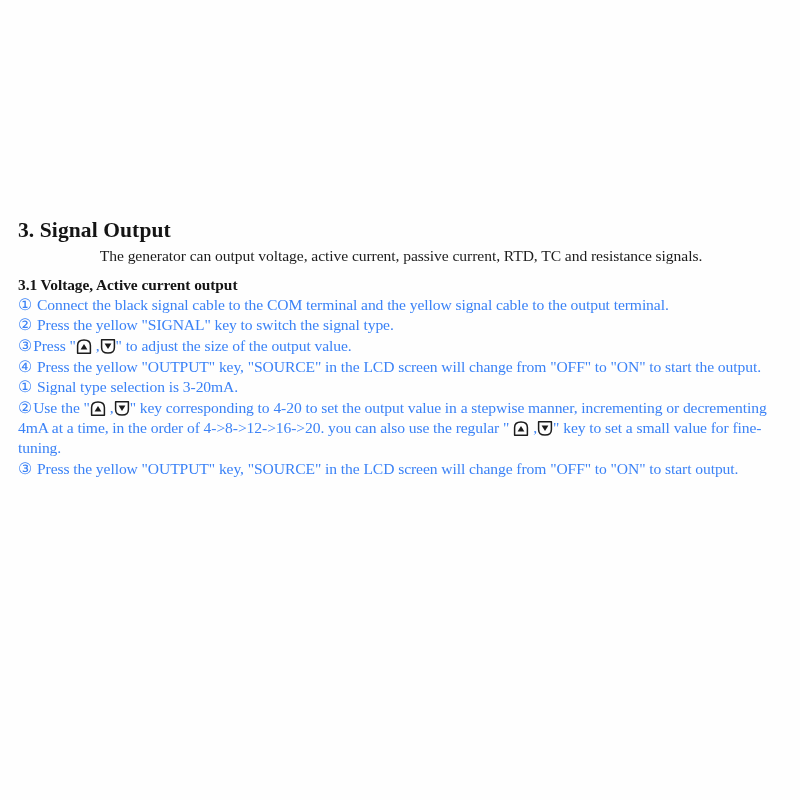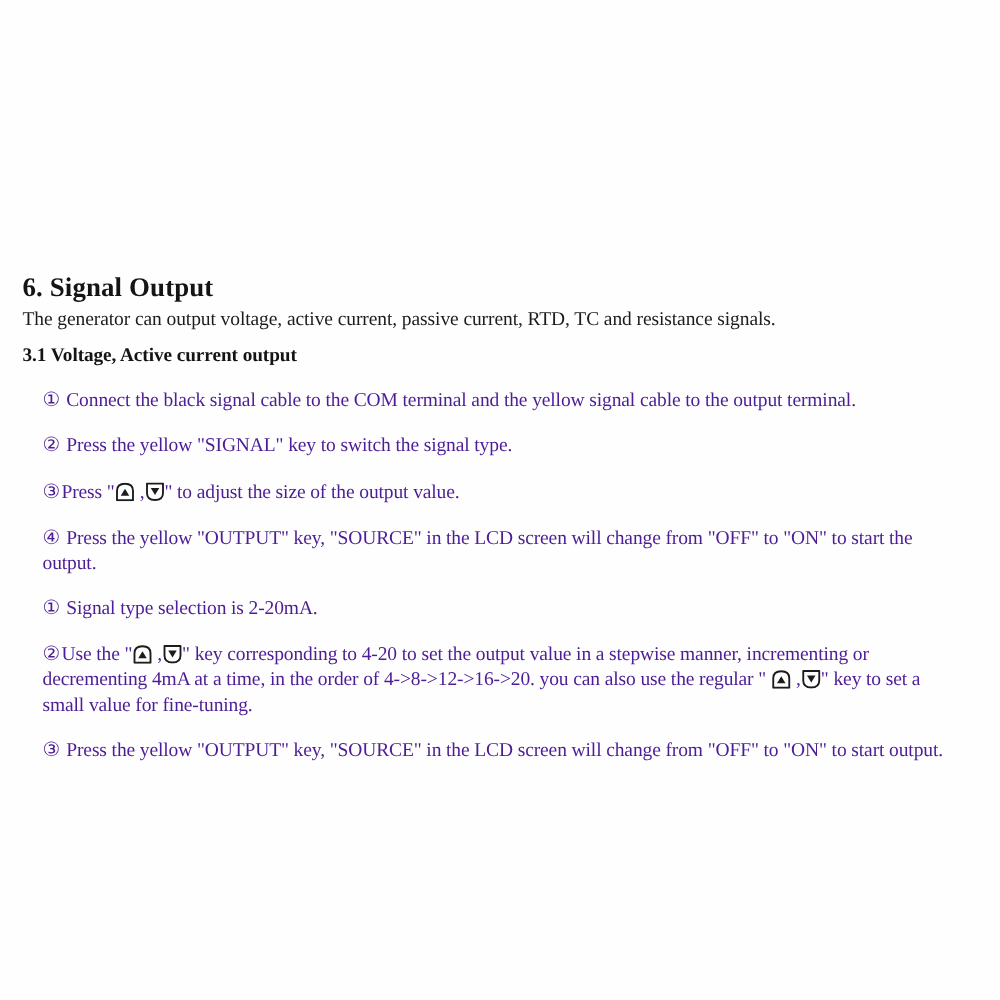--- a/index.html
+++ b/index.html
@@ -50,31 +50,31 @@
     color: #141414;
   }
 
   
   .para {
     font-size: 15.6px;
     line-height: 1.30;
     margin: 0;
     letter-spacing: -0.07px;
     color: #1c1c1c;
-    text-align: left;
+    text-align: center;
   }
   .para.intro {
     margin-top: 1px;
   }
   .list-item {
     font-size: 15.6px;
     line-height: 1.30;
-    margin: 16px;
+    margin: 0;
     letter-spacing: -0.09px;
-    color: #4c1d95;
+    color: #3b82f6;
   }
 
   .cnum {
     font-size: 15.8px;
     letter-spacing: 0;
     padding-right: 1px;
   }
 
   
   .keyglyph {
@@ -97,21 +97,21 @@
 
   
   .content { text-rendering: optimizeLegibility; }
 </style>
 </head>
 <body>
 
 <div class="page">
   <div class="content">
 
-    <h1 class="h-section">6. Signal Output</h1>
+    <h1 class="h-section">3. Signal Output</h1>
 
     <p class="para intro">The generator can output voltage, active current, passive current, RTD, TC and resistance signals.</p>
 
     <h2 class="h-sub">3.1 Voltage, Active current output</h2>
 
     <p class="list-item">
       <span class="cnum">①</span>
       <span>Connect the black signal cable to the COM terminal and the yellow signal cable to the output terminal.</span>
     </p>
 
@@ -132,21 +132,21 @@
 
     <p class="list-item">
       <span class="cnum">④</span>
       <span>Press the yellow "OUTPUT" key, "SOURCE" in the LCD screen will change from "OFF" to "ON" to start the output.</span>
     </p>
 
 
 
     <p class="list-item">
       <span class="cnum">①</span>
-      <span>Signal type selection is 2-20mA.</span>
+      <span>Signal type selection is 3-20mA.</span>
     </p>
 
     <p class="list-item">
       <span class="cnum">②</span><span>Use the "</span><span class="keyglyph"><svg viewBox="0 0 16 15" aria-hidden="true">
             <path d="M1.6 14.2 L1.6 6.6 Q1.6 1.0 8 1.0 Q14.4 1.0 14.4 6.6 L14.4 14.2 Z" fill="none" stroke="#1c1c1c" stroke-width="1.5" stroke-linejoin="round"></path>
             <path d="M8 5.0 L11.4 10.6 L4.6 10.6 Z" fill="#1c1c1c"></path>
           </svg></span><span class="keysep"></span><span>,</span><span class="keyglyph"><svg viewBox="0 0 16 15" aria-hidden="true">
             <path d="M1.6 0.8 L1.6 8.4 Q1.6 14.0 8 14.0 Q14.4 14.0 14.4 8.4 L14.4 0.8 Z" fill="none" stroke="#1c1c1c" stroke-width="1.5" stroke-linejoin="round"></path>
             <path d="M8 10.0 L4.6 4.4 L11.4 4.4 Z" fill="#1c1c1c"></path>
           </svg></span><span>" key corresponding to 4-20 to set the output value in a stepwise manner, incrementing or decrementing 4mA at a time, in the order of 4-&gt;8-&gt;12-&gt;16-&gt;20. you can also use the regular "</span><span class="keysep"></span><span class="keyglyph"><svg viewBox="0 0 16 15" aria-hidden="true">

